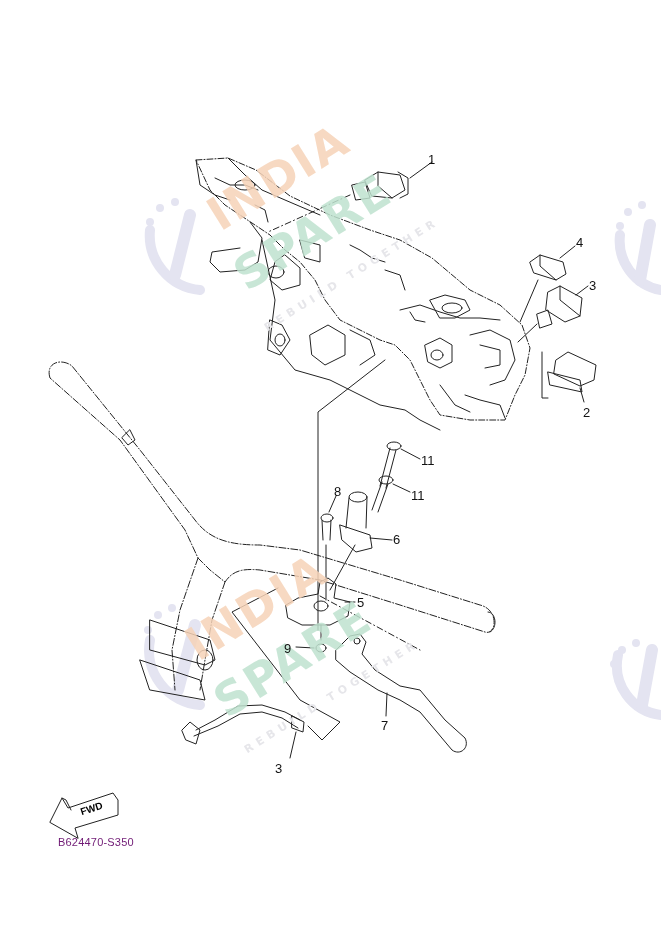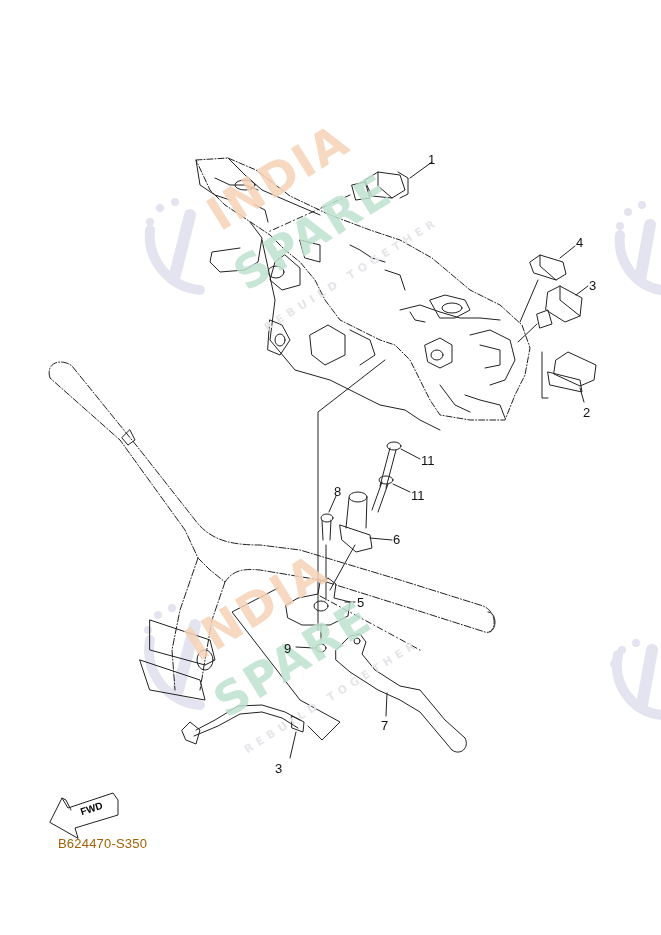--- a/index.html
+++ b/index.html
@@ -1,19 +1,19 @@
 <!DOCTYPE html>
 <html><head>
 <meta charset="utf-8">
 <style>
   html, body { margin:0; padding:0; background:#ffffff; }
   body { width:661px; height:935px; position:relative; overflow:hidden; font-family:"Liberation Sans", sans-serif; }
   #stage { position:absolute; left:0; top:0; width:661px; height:935px; }
   .callout { position:absolute; font-family:"Liberation Sans", sans-serif; font-size:13px; color:#111; line-height:13px; }
-  .code { position:absolute; left:58px; top:836px; font-size:13px; color:#a16207; letter-spacing:0.2px; }
+  .code { position:absolute; left:58px; top:836px; font-size:11px; color:#701a75; letter-spacing:0.2px; }
   .wm { position:absolute; font-family:"DejaVu Sans", sans-serif; font-weight:bold; pointer-events:none; }
   .wm-india { color:#f6d3b8; font-size:46px; transform:rotate(-32deg); letter-spacing:2px; opacity:0.85; }
   .wm-spare { color:#bfe2cf; font-size:46px; transform:rotate(-32deg); letter-spacing:2px; opacity:0.85; }
   .wm-tag { color:#e6e6ea; font-size:11px; transform:rotate(-32deg); letter-spacing:5px; }
 </style>
 </head>
 <body>
 
 <svg id="stage" width="661" height="935" viewBox="0 0 661 935" xmlns="http://www.w3.org/2000/svg">
 

